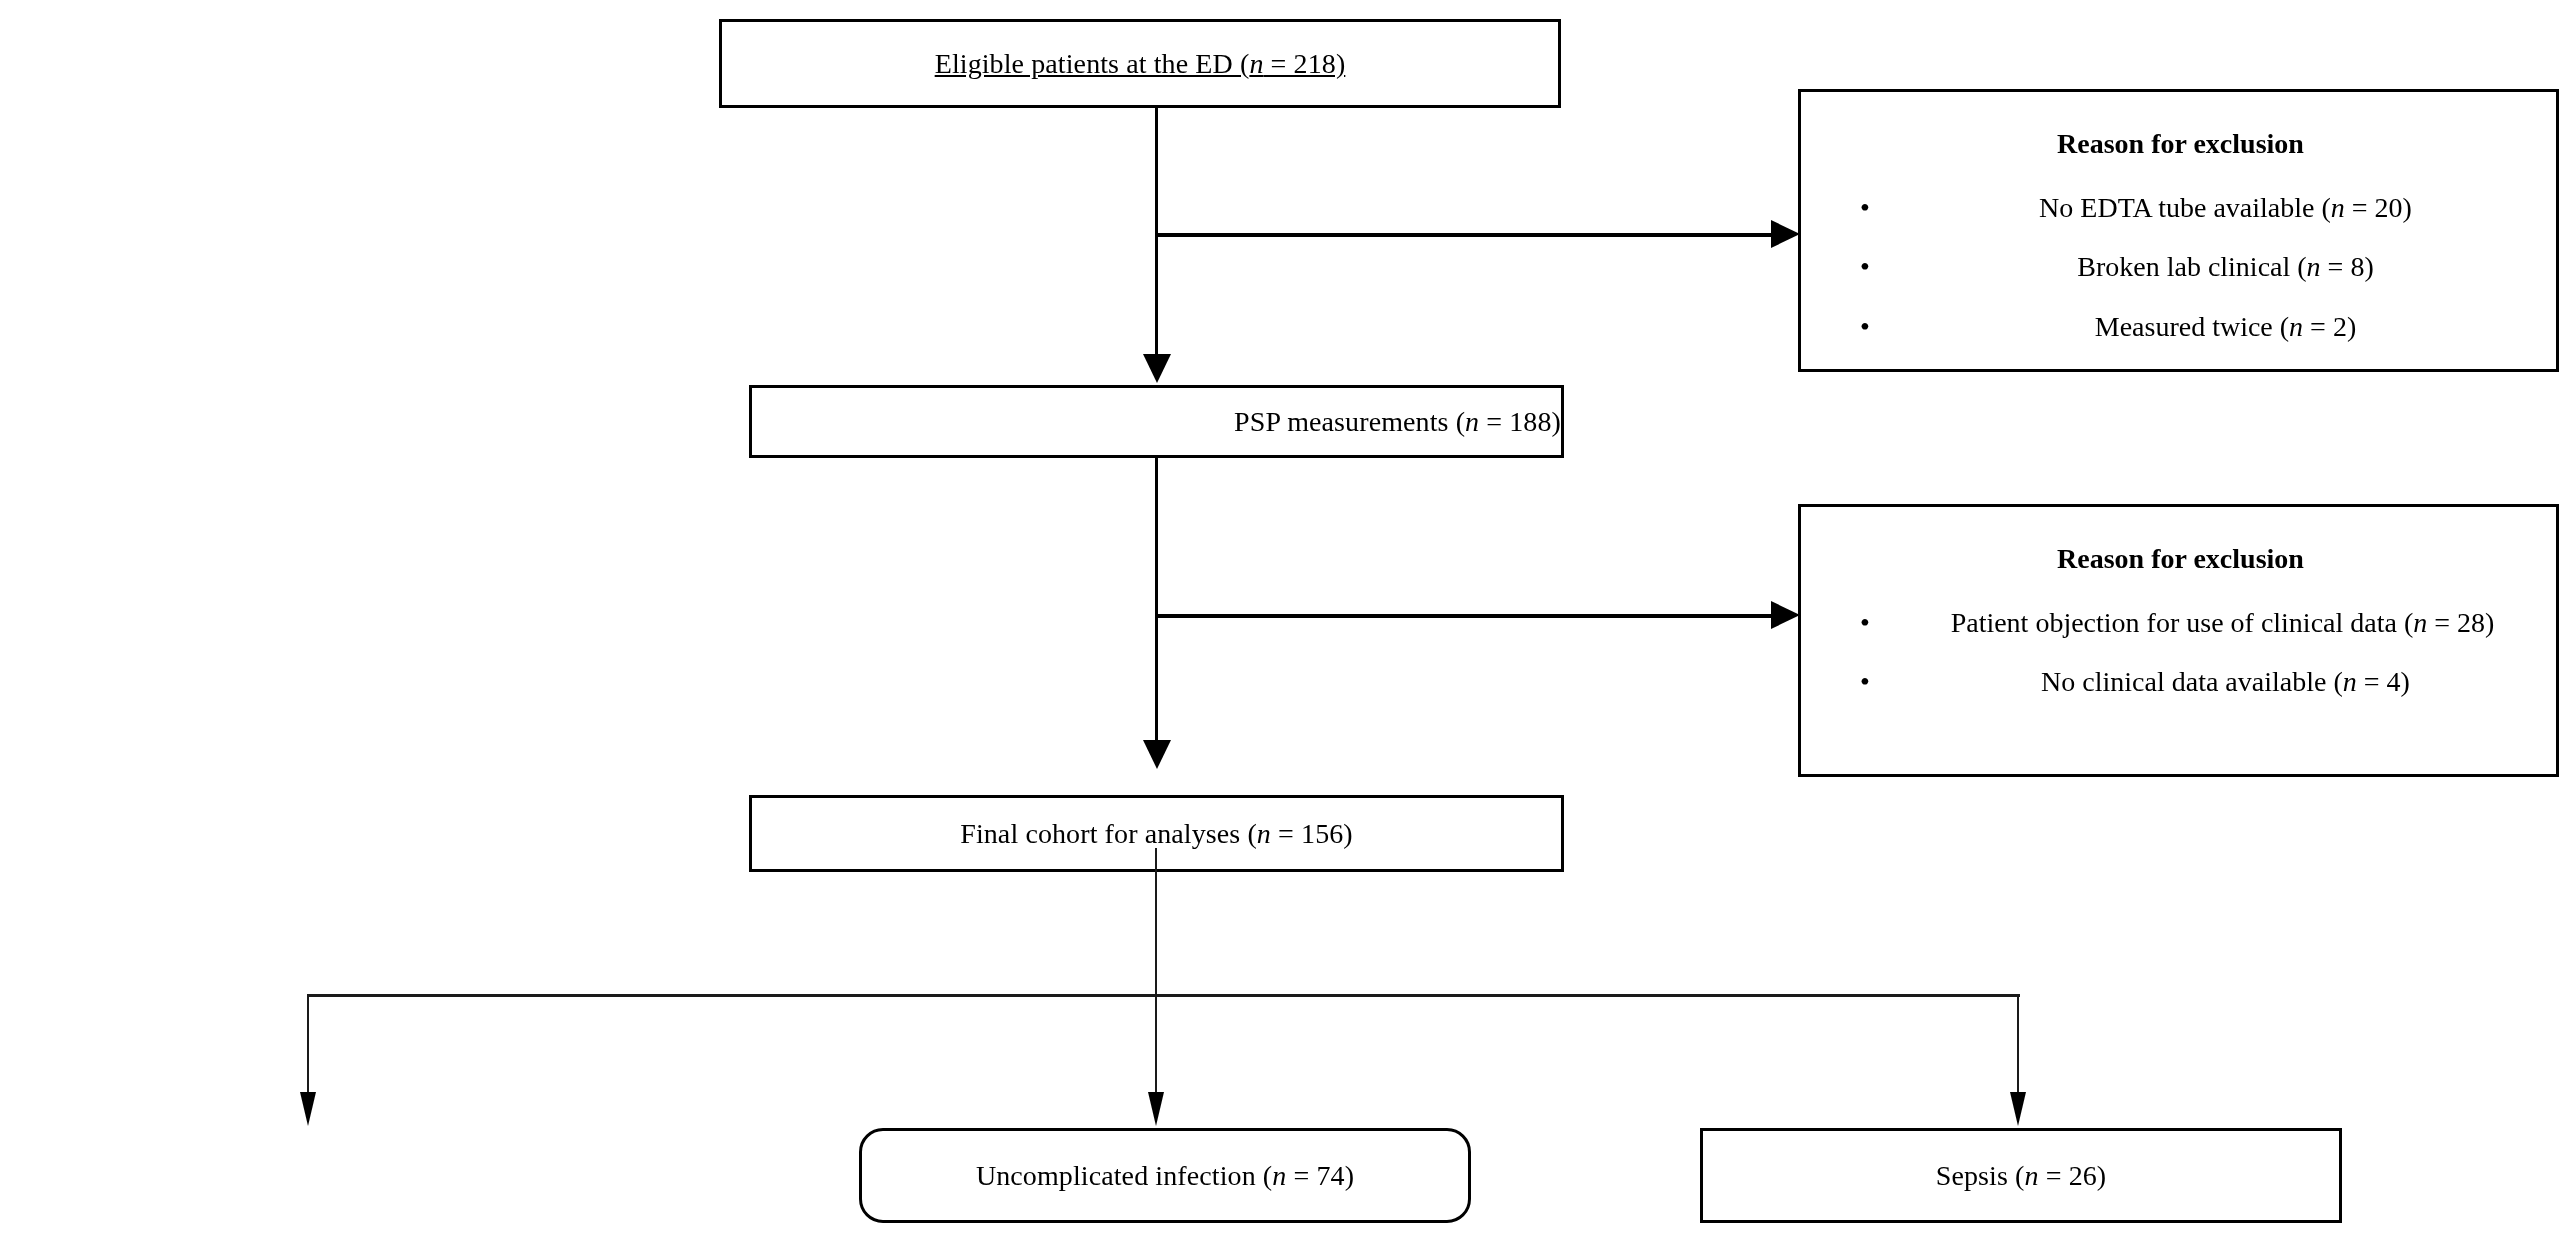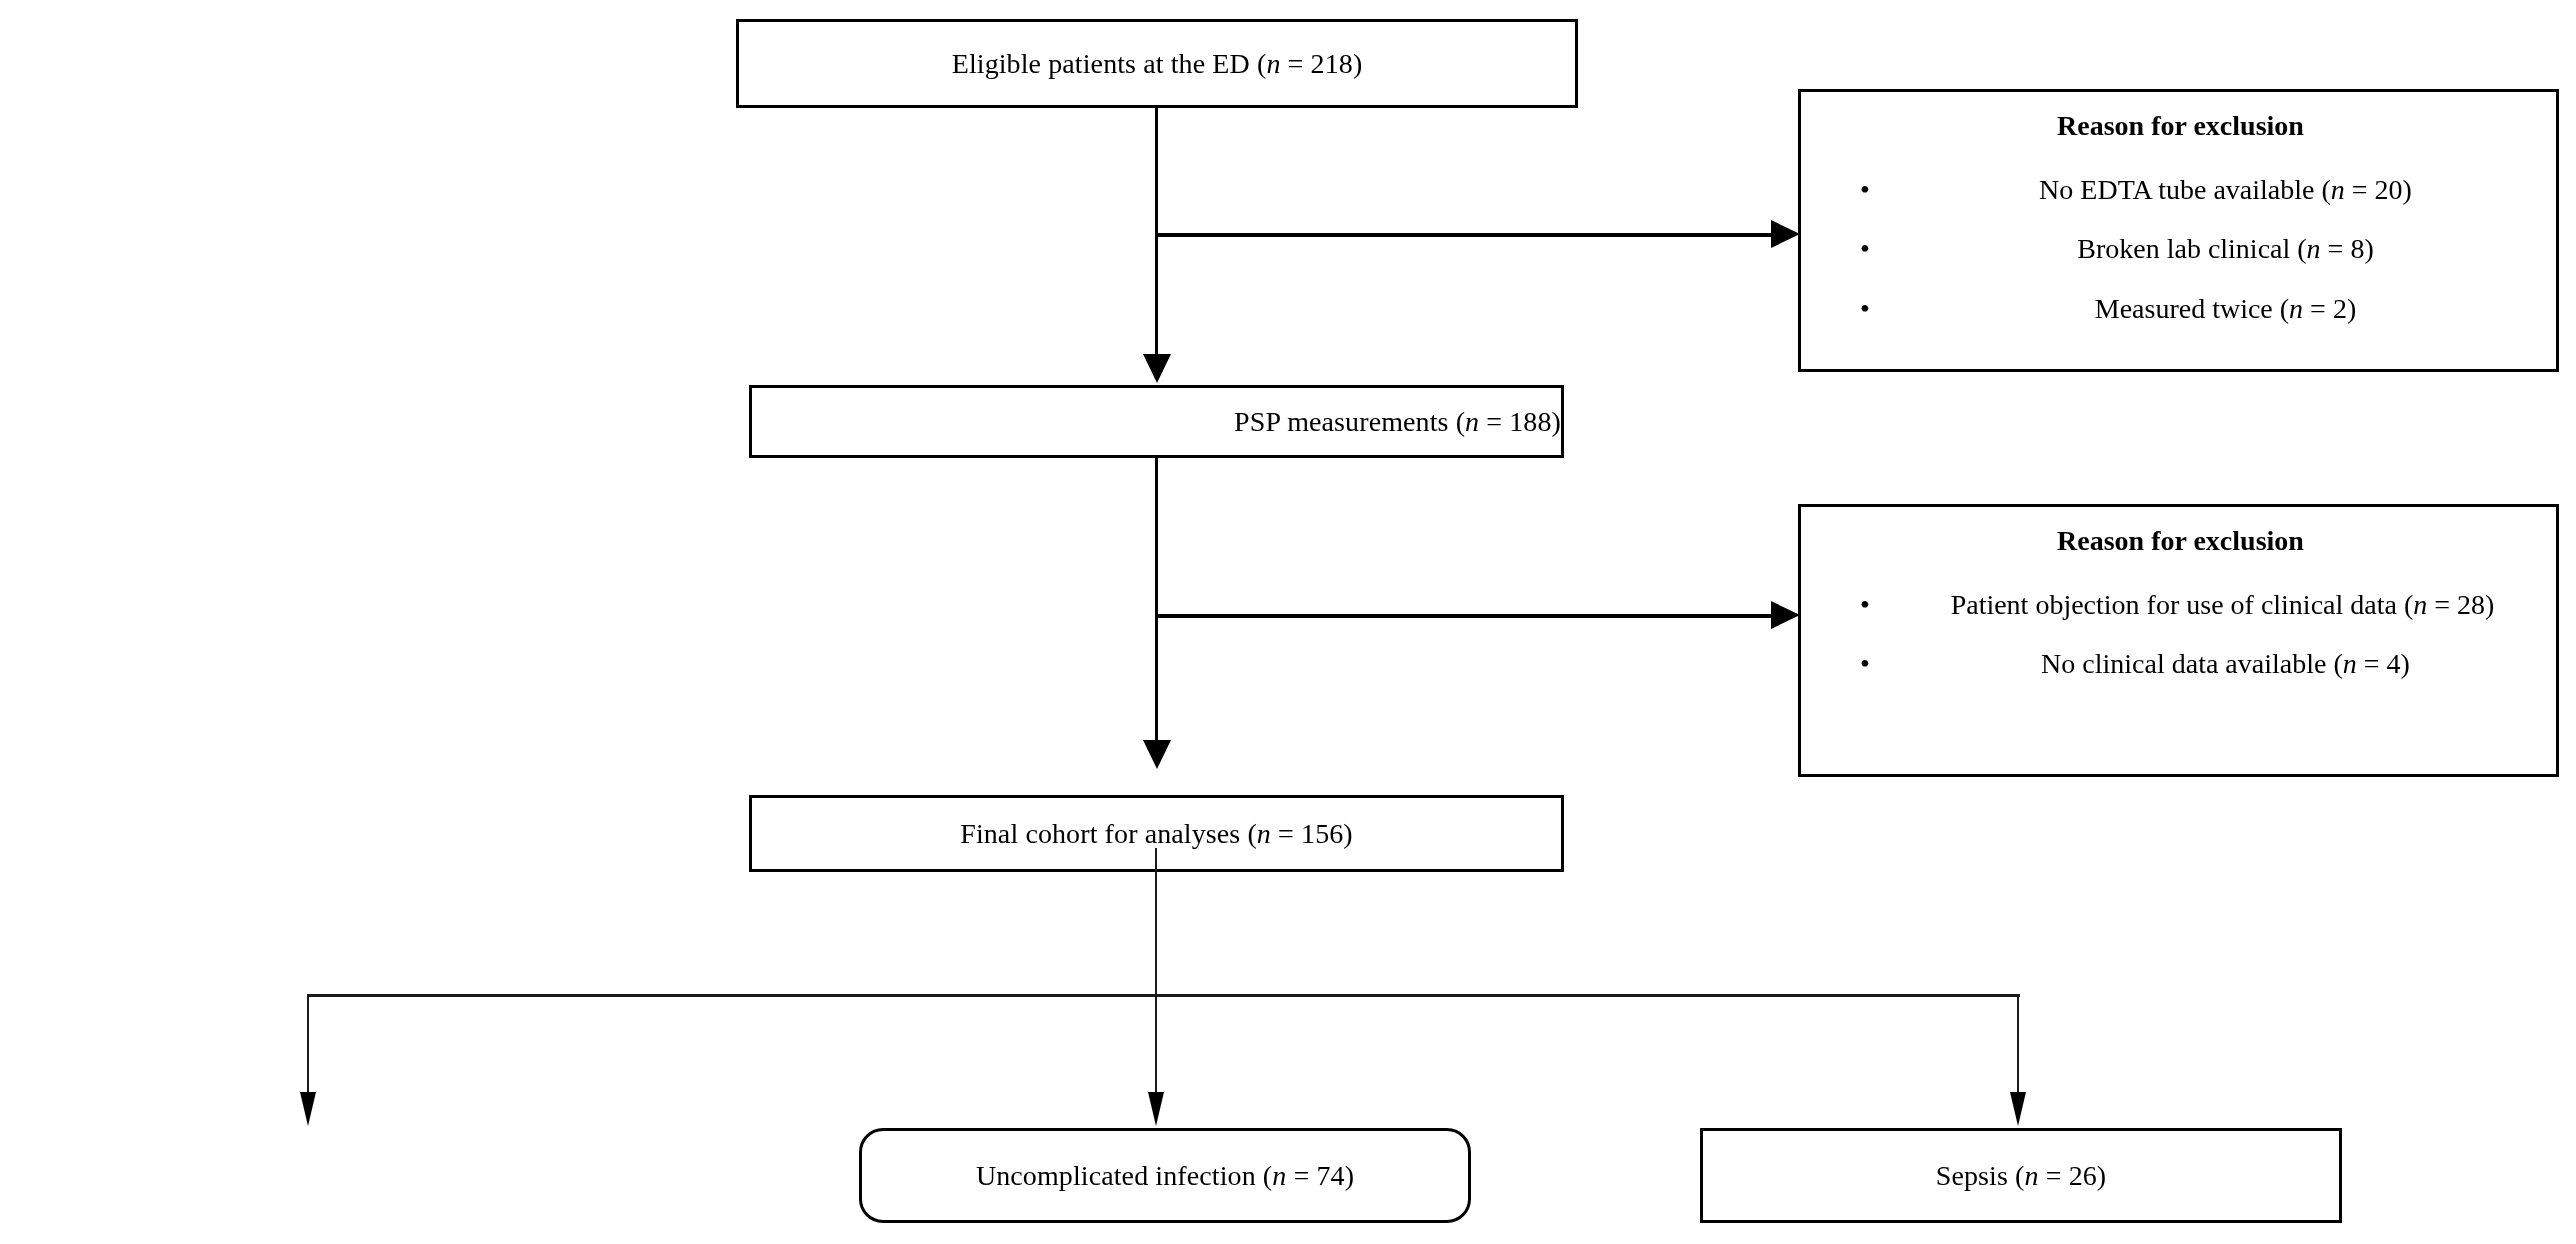--- a/index.html
+++ b/index.html
@@ -27,21 +27,21 @@
   }
   .node .label {
     font-size: 28px;
     color: #000000;
     line-height: 1.25;
     letter-spacing: 0.1px;
     white-space: nowrap;
   }
   .node.excl {
     display: block;
-    padding: 17px 24px 0 28px;
+    padding: 35px 24px 0 28px;
   }
   .excl-title {
     font-size: 28px;
     font-weight: bold;
     color: #000;
     margin: 0 0 24px 0;
     line-height: 1.2;
   }
   .excl-list {
     margin: 0;
@@ -91,21 +91,21 @@
     border-top: 14.4px solid transparent;
     border-bottom: 14.4px solid transparent;
     border-left: 29px solid #000000;
   }
 </style>
 </head>
 <body>
 
 <div id="canvas">
 
-  <div class="node" style="left:736px; top:19px; width:842px; height:89px;">
+  <div class="node" style="left:719px; top:19px; width:842px; height:89px;text-decoration:underline;">
     <span class="label"><span>Eligible patients at the ED (</span><span class="ital">n</span><span> = 218)</span></span>
   </div>
 
   <div class="conn vline" style="left:1155px; top:108px; width:3px; height:247px;"></div>
   <div class="arrow-down" style="left:1143px; top:354px;"></div>
 
   <div class="conn hline" style="left:1155px; top:233px; width:629px; height:3.6px;"></div>
   <div class="arrow-right" style="left:1771px; top:220px;"></div>
 
   <div class="node excl" style="left:1798px; top:89px; width:761px; height:283px;">

